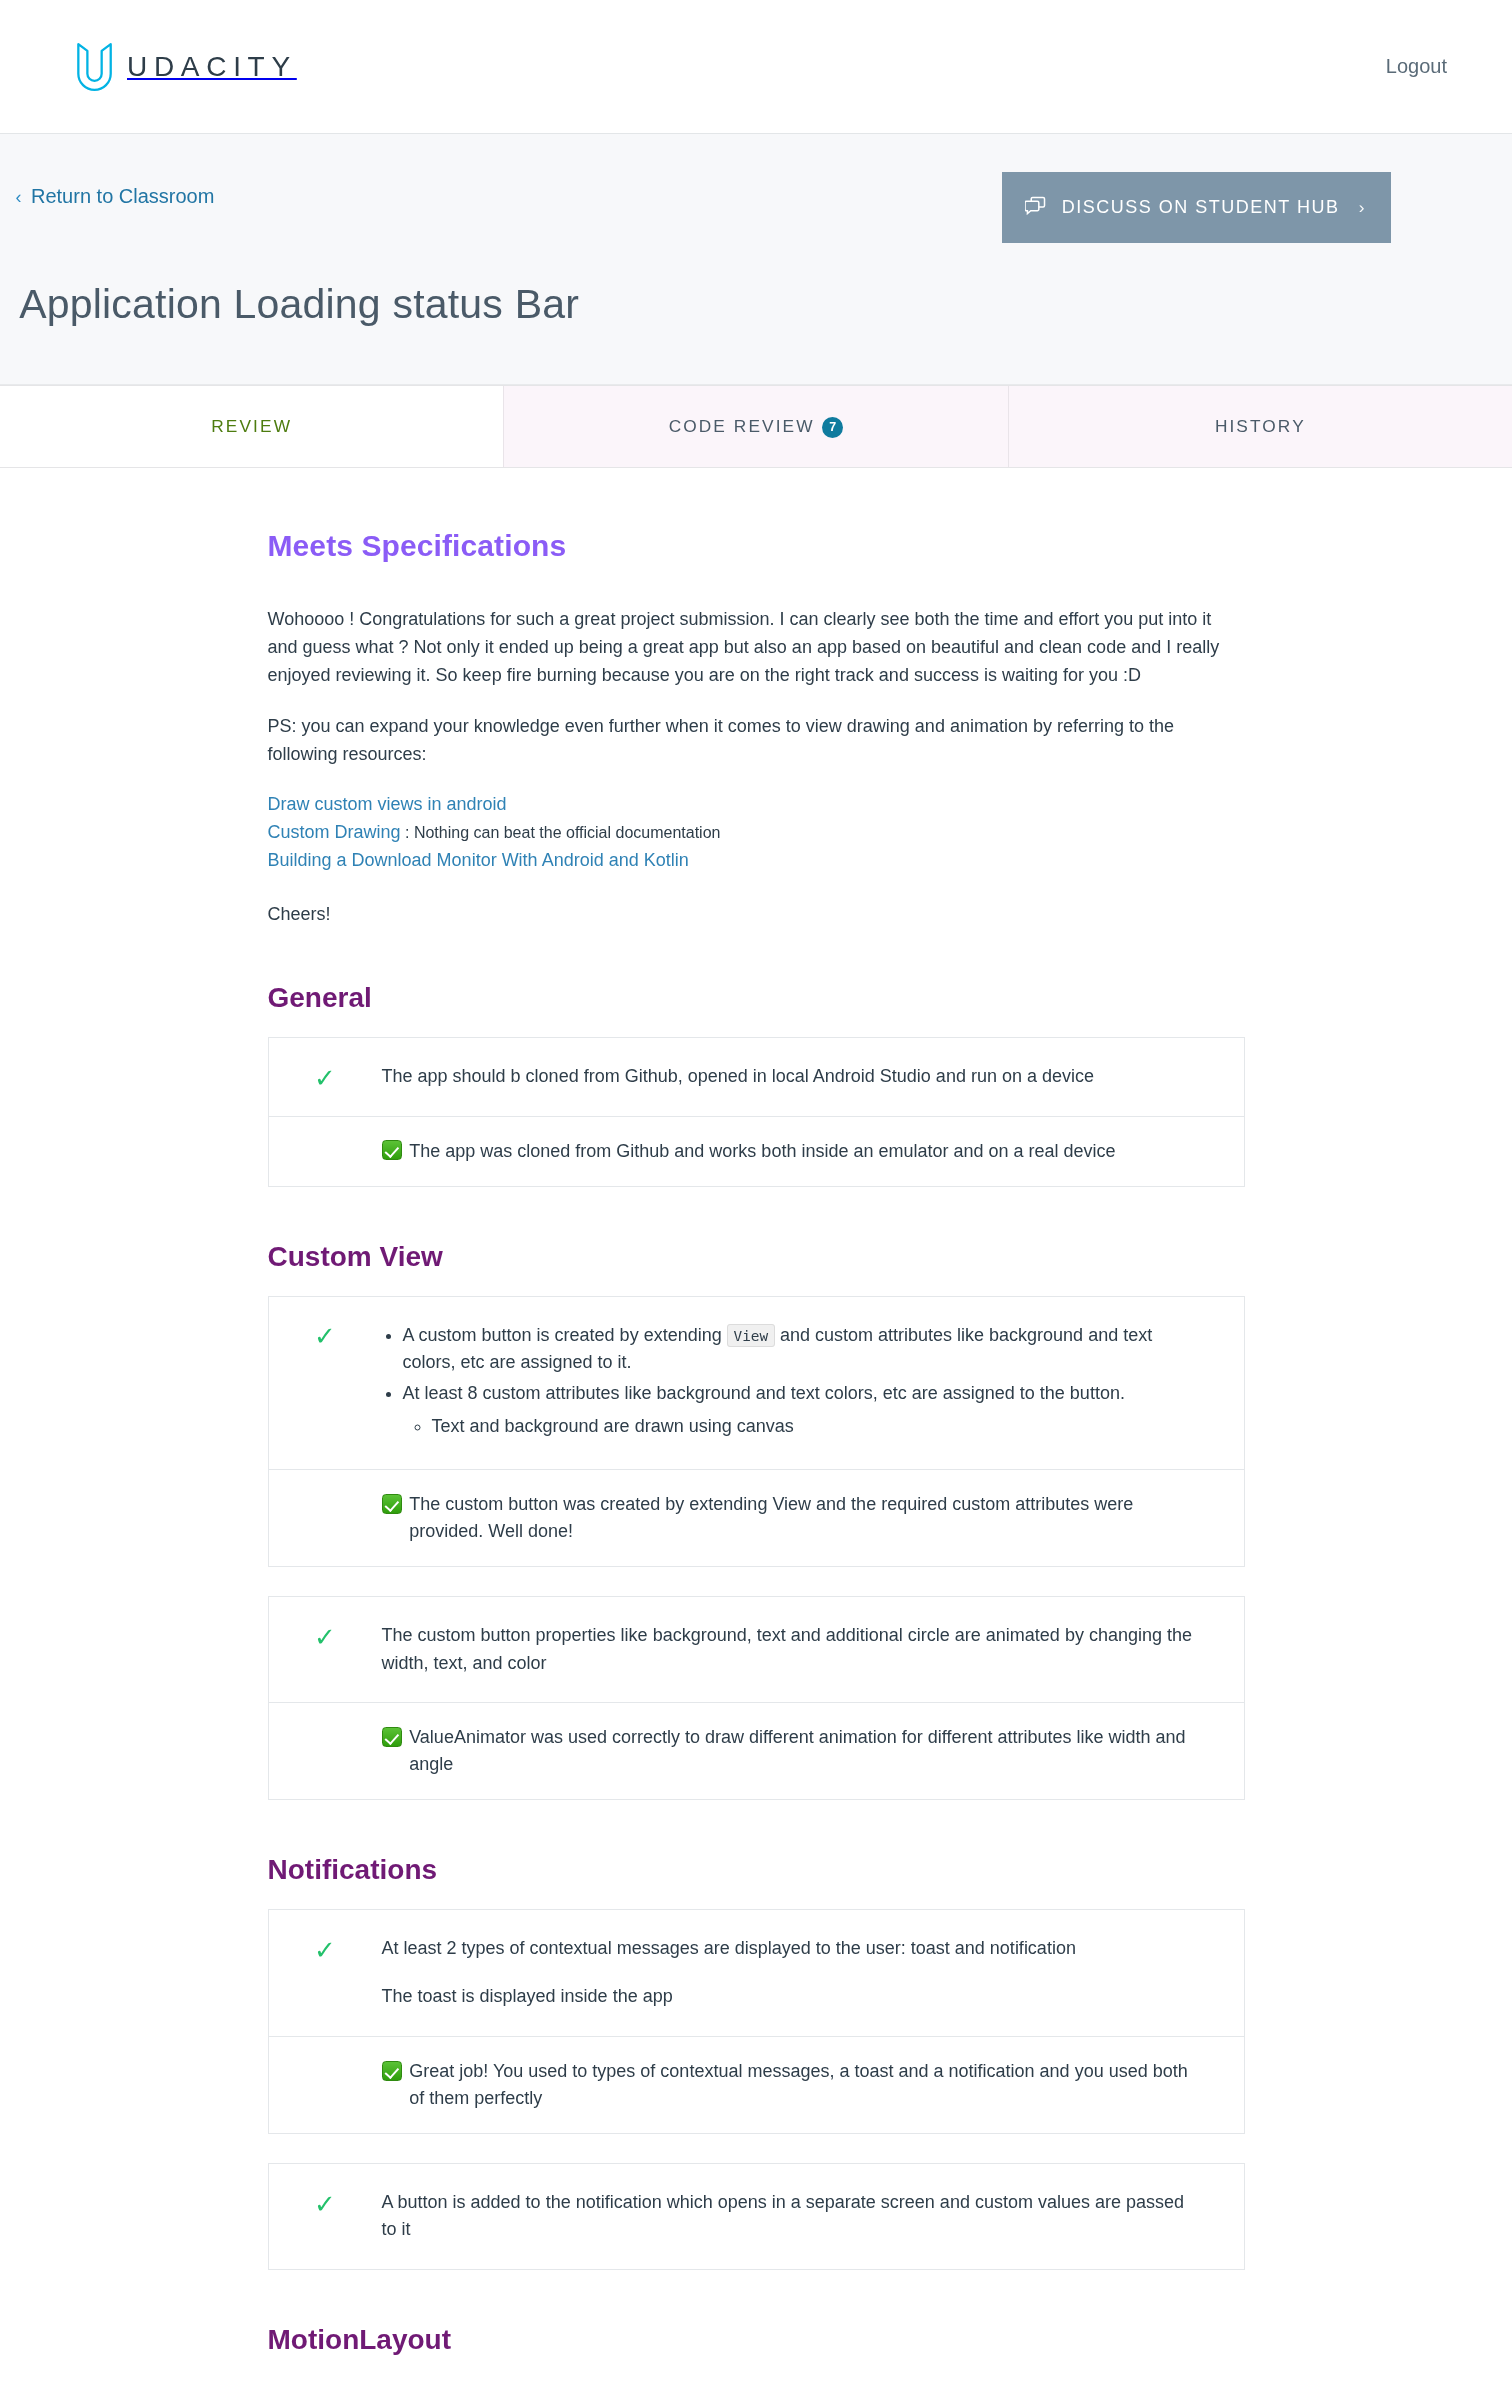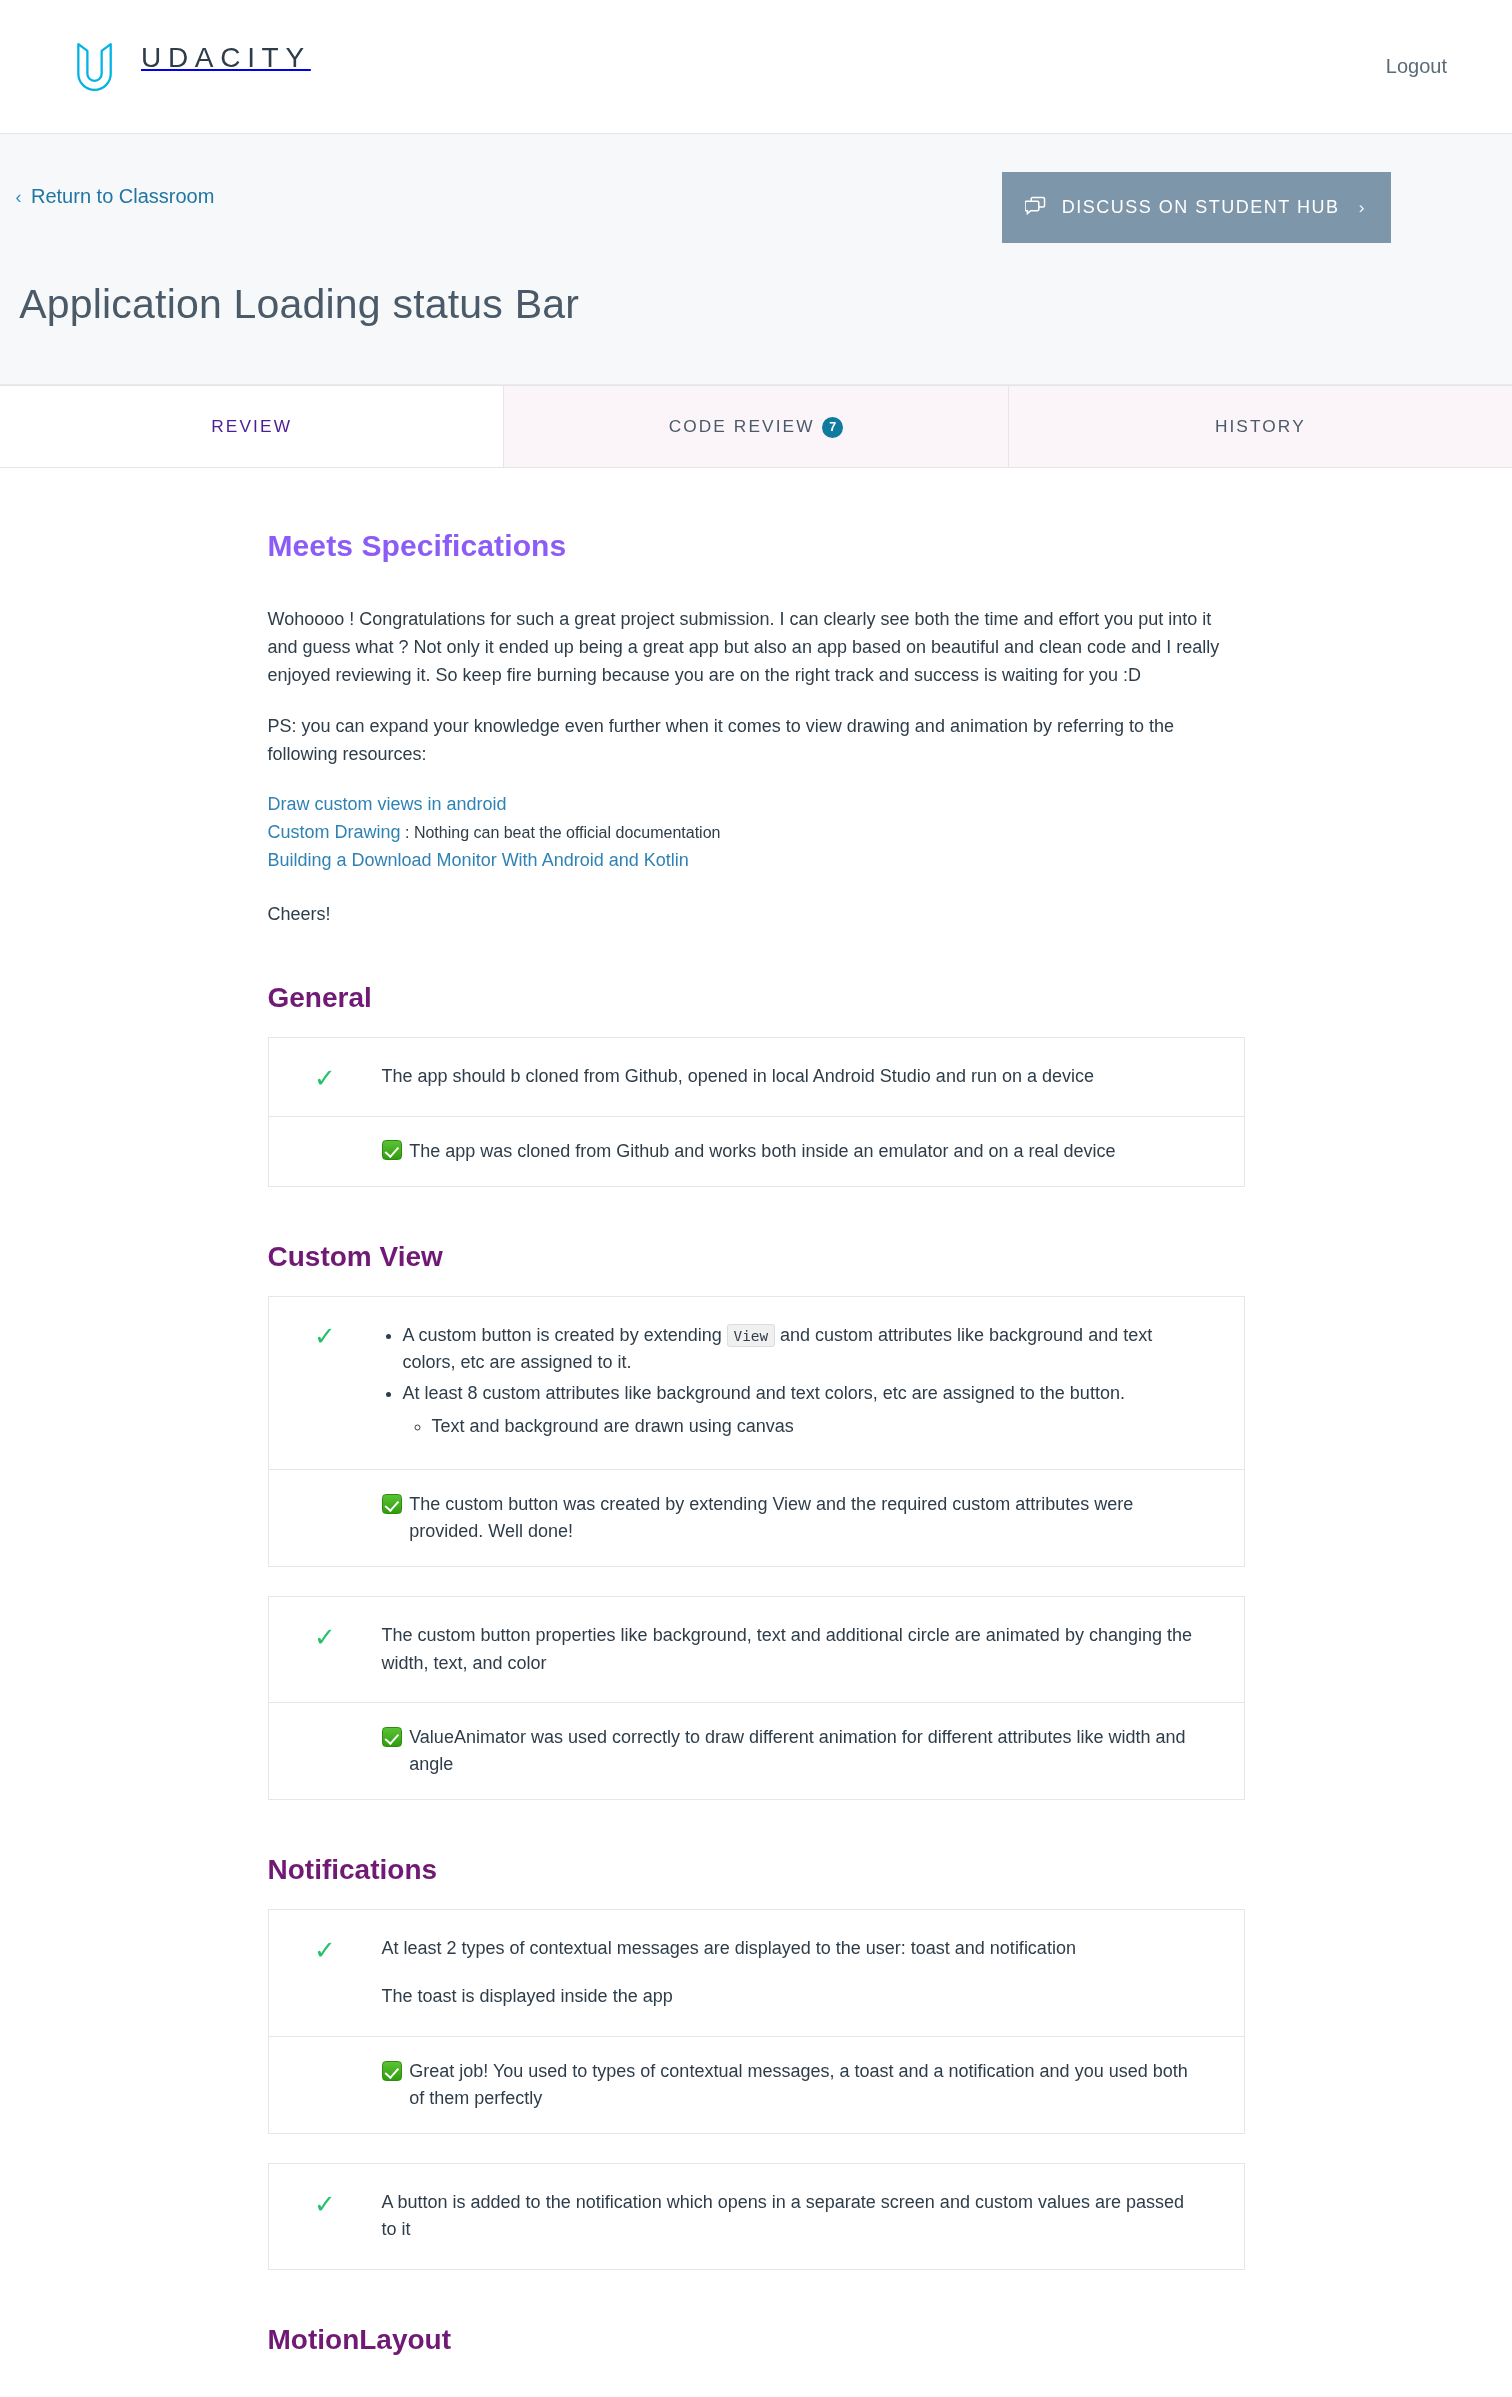--- a/index.html
+++ b/index.html
@@ -19,22 +19,22 @@
   .topnav {
     height: 134px;
     background: #ffffff;
     border-bottom: 1px solid #e3e6e8;
     display: flex;
     align-items: center;
     padding: 0 65px 0 75px;
   }
   .logo-wrap {
     display: flex;
-    align-items: flex-start;
-    gap: 26px;
+    align-items: center;
+    gap: 12px;
   }
   .logo-mark { width: 40px; height: 50px; display:block; }
   .logo-text {
     font-size: 28px;
     letter-spacing: 6.7px;
     color: #2e3d49;
     font-weight: 400;
   }
   .topnav-spacer { flex: 1; }
   .logout-link {
@@ -108,21 +108,21 @@
     letter-spacing: 2.1px;
     color: #4a5a68;
     background: #fbf5fa;
     border-right: 1px solid #e9e4e9;
     cursor: pointer;
     position: relative;
   }
   .tab:last-child { border-right: none; }
   .tab.active {
     background: #ffffff;
-    color: #4c1d95;
+    color: #4d7c0f;
   }
   .tab-badge {
     display: inline-block;
     min-width: 21px; height: 21px;
     line-height: 21px;
     border-radius: 50%;
     background: #0f7b9e;
     color: #fff;
     font-size: 12.5px;
     letter-spacing: 0;

